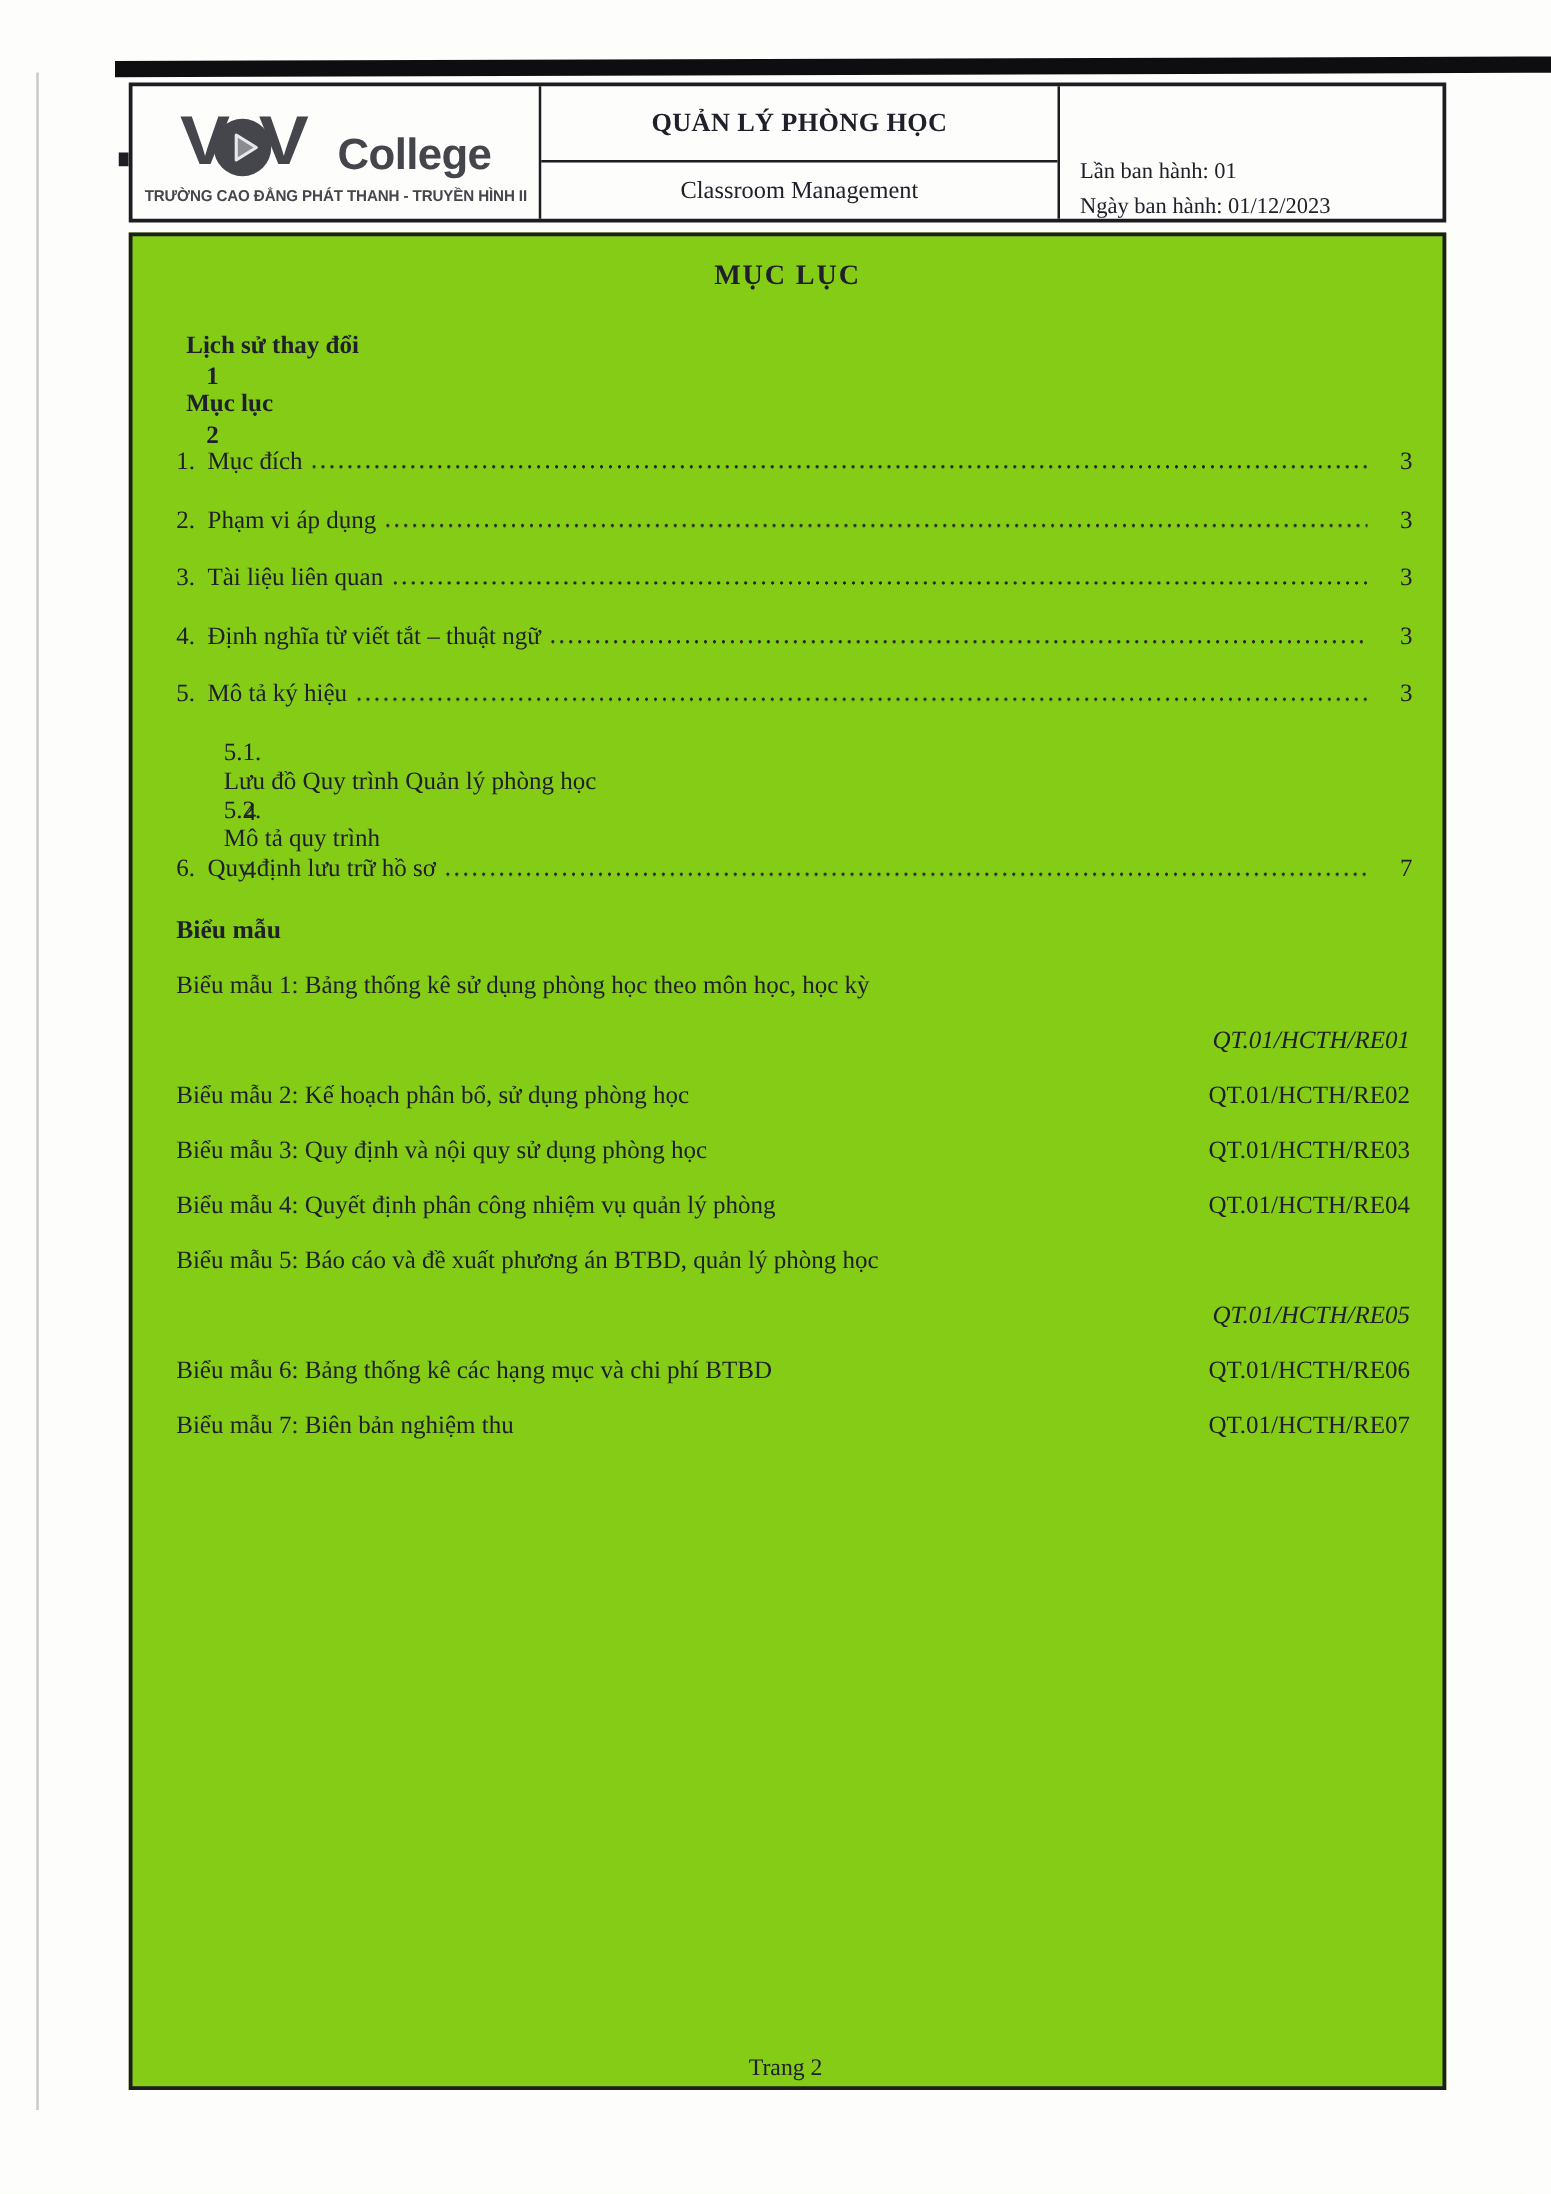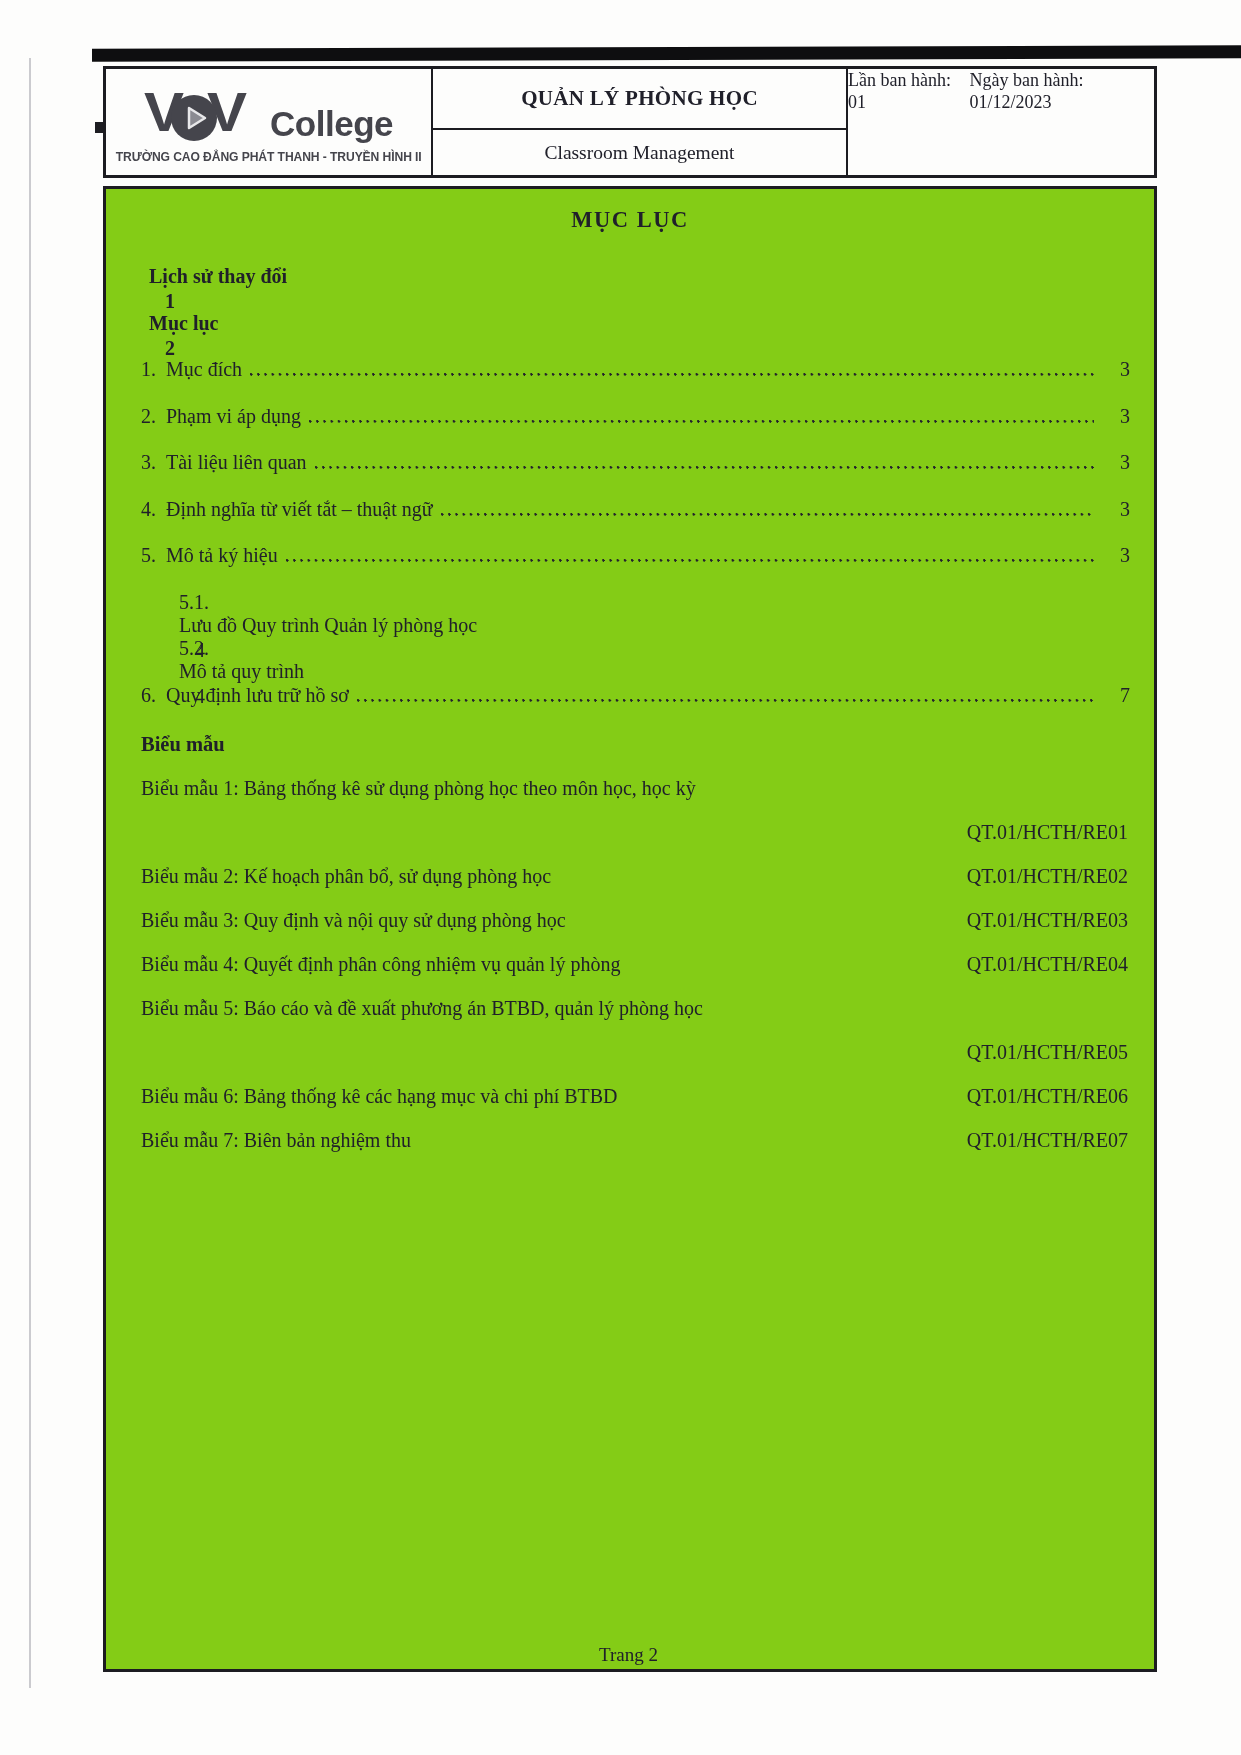--- a/index.html
+++ b/index.html
@@ -17,21 +17,21 @@
   .scan-dash{position:absolute;left:95px;top:122px;width:8px;height:11px;background:#1d1d22;}
   
   .header-box{
     position:absolute;left:103px;top:66px;width:1054px;height:112px;
     border:3px solid #1c1c21;box-sizing:border-box;
     display:flex;background:#fdfdfc;
   }
   .hcell{box-sizing:border-box;}
   .hcell-logo{width:327px;border-right:2.5px solid #1c1c21;display:flex;flex-direction:column;align-items:center;justify-content:center;padding-top:2px;}
   .hcell-title{width:415px;border-right:2.5px solid #1c1c21;display:flex;flex-direction:column;}
-  .hcell-issue{flex:1;display:flex;flex-direction:row;justify-content:flex-start;padding-left:0;gap:6px;}
+  .hcell-issue{flex:1;display:flex;flex-direction:column;justify-content:flex-end;padding-left:16px;gap:6px;}
   .htitle-top{height:59px;border-bottom:2.5px solid #1c1c21;display:flex;align-items:center;justify-content:center;
     font-weight:bold;font-size:21px;letter-spacing:0.3px;}
   .htitle-bottom{flex:1;display:flex;align-items:center;justify-content:center;font-size:19.5px;}
   .issue-line{font-size:18px;line-height:22px;}
   
   .logo-mark{display:flex;align-items:flex-end;line-height:1;}
   .logo-v{font-family:"Liberation Sans","DejaVu Sans",sans-serif;font-weight:900;font-size:60px;color:#45454c;letter-spacing:-3px;transform:scaleY(0.92);}
   .logo-o{display:inline-block;width:46px;height:46px;border-radius:50%;background:#45454c;margin:0 -10px 2px -10px;position:relative;z-index:2;}
   .logo-o svg{position:absolute;left:0;top:0;width:100%;height:100%;}
   .logo-college{font-family:"Liberation Sans","DejaVu Sans",sans-serif;font-weight:bold;font-size:35px;color:#45454c;margin-left:26px;margin-bottom:2px;letter-spacing:-0.5px;}
@@ -50,21 +50,21 @@
   .toc-row .dots{
     flex:1;height:3px;margin:0 10px 2px 8px;
     background-image:radial-gradient(circle at 1.2px 1.4px,#24242c 1.15px,transparent 1.4px);
     background-size:7.2px 3px;background-repeat:repeat-x;background-position:left bottom;
   }
   .toc-row .page-num{min-width:26px;text-align:right;}
   
   .forms{padding:0 26px 0 35px;margin-top:14px;}
   .forms-heading{font-weight:bold;font-size:20.5px;line-height:28px;margin-bottom:16px;}
   .form-row .form-line{display:flex;justify-content:space-between;align-items:center;line-height:28px;margin-bottom:16px;font-size:20px;}
-  .form-row .form-line.code-only{justify-content:flex-end;}
+  .form-row .form-line.code-only{justify-content:flex-end;font-style:italic;}
   .form-row .code{white-space:nowrap;margin-left:20px;}
   
   .footer{position:absolute;left:0;right:3px;bottom:1px;text-align:center;font-size:19px;line-height:26px;}
 </style>
 </head>
 <body>
 
 <div class="page">
 
   <div class="scan-top"></div>

